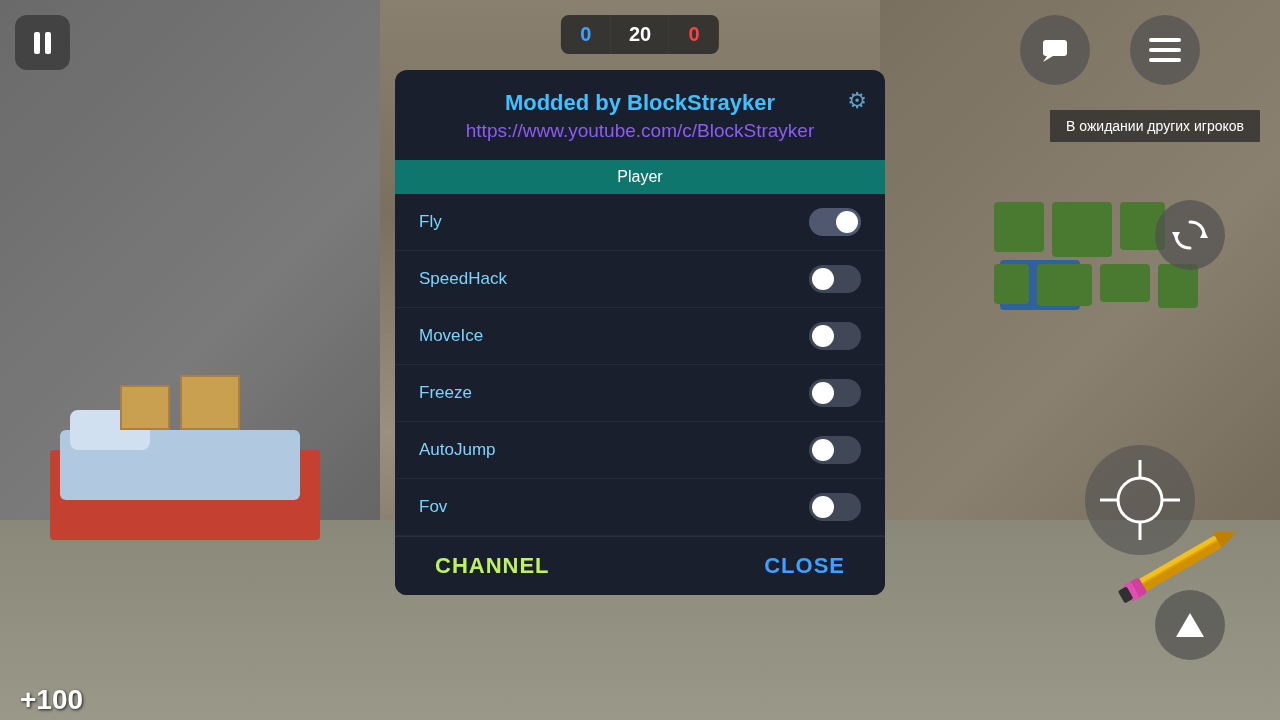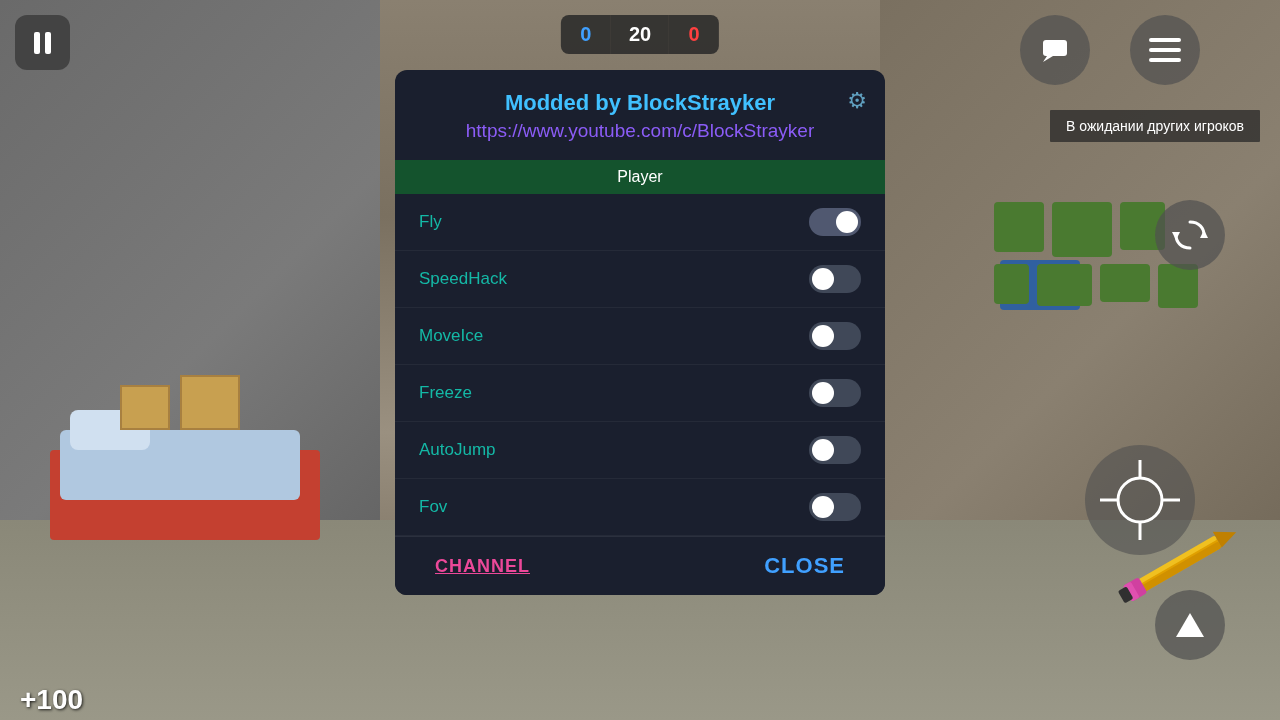--- a/index.html
+++ b/index.html
@@ -290,41 +290,41 @@
     }
 
     .modal-url {
       color: #8b5cf6;
       font-size: 19px;
       margin-top: 4px;
       margin-bottom: 10px;
     }
 
     .modal-section-title {
-      background: #14532d;
+      background: #0f766e;
       color: white;
       text-align: center;
       padding: 8px;
       font-size: 16px;
     }
 
     .modal-body {
       padding: 0;
     }
 
     .toggle-row {
       display: flex;
       align-items: center;
       justify-content: space-between;
       padding: 14px 24px;
       border-bottom: 1px solid rgba(255,255,255,0.05);
     }
 
     .toggle-label {
-      color: #14b8a6;
+      color: #7dd3fc;
       font-size: 17px;
     }
 
     
     .toggle-switch {
       width: 52px;
       height: 28px;
       border-radius: 14px;
       position: relative;
       cursor: pointer;
@@ -359,28 +359,27 @@
 
     .modal-footer {
       display: flex;
       justify-content: space-between;
       padding: 16px 40px;
       background: #1a1f2e;
       border-top: 1px solid rgba(255,255,255,0.08);
     }
 
     .btn-channel {
-      color: #ec4899;
-      font-size: 18px;
+      color: #bef264;
+      font-size: 22px;
       font-weight: 600;
       letter-spacing: 1px;
       background: none;
       border: none;
       cursor: pointer;
-      text-decoration: underline;
     }
 
     .btn-close {
       color: #40a0ff;
       font-size: 22px;
       font-weight: 600;
       letter-spacing: 1px;
       background: none;
       border: none;
       cursor: pointer;

